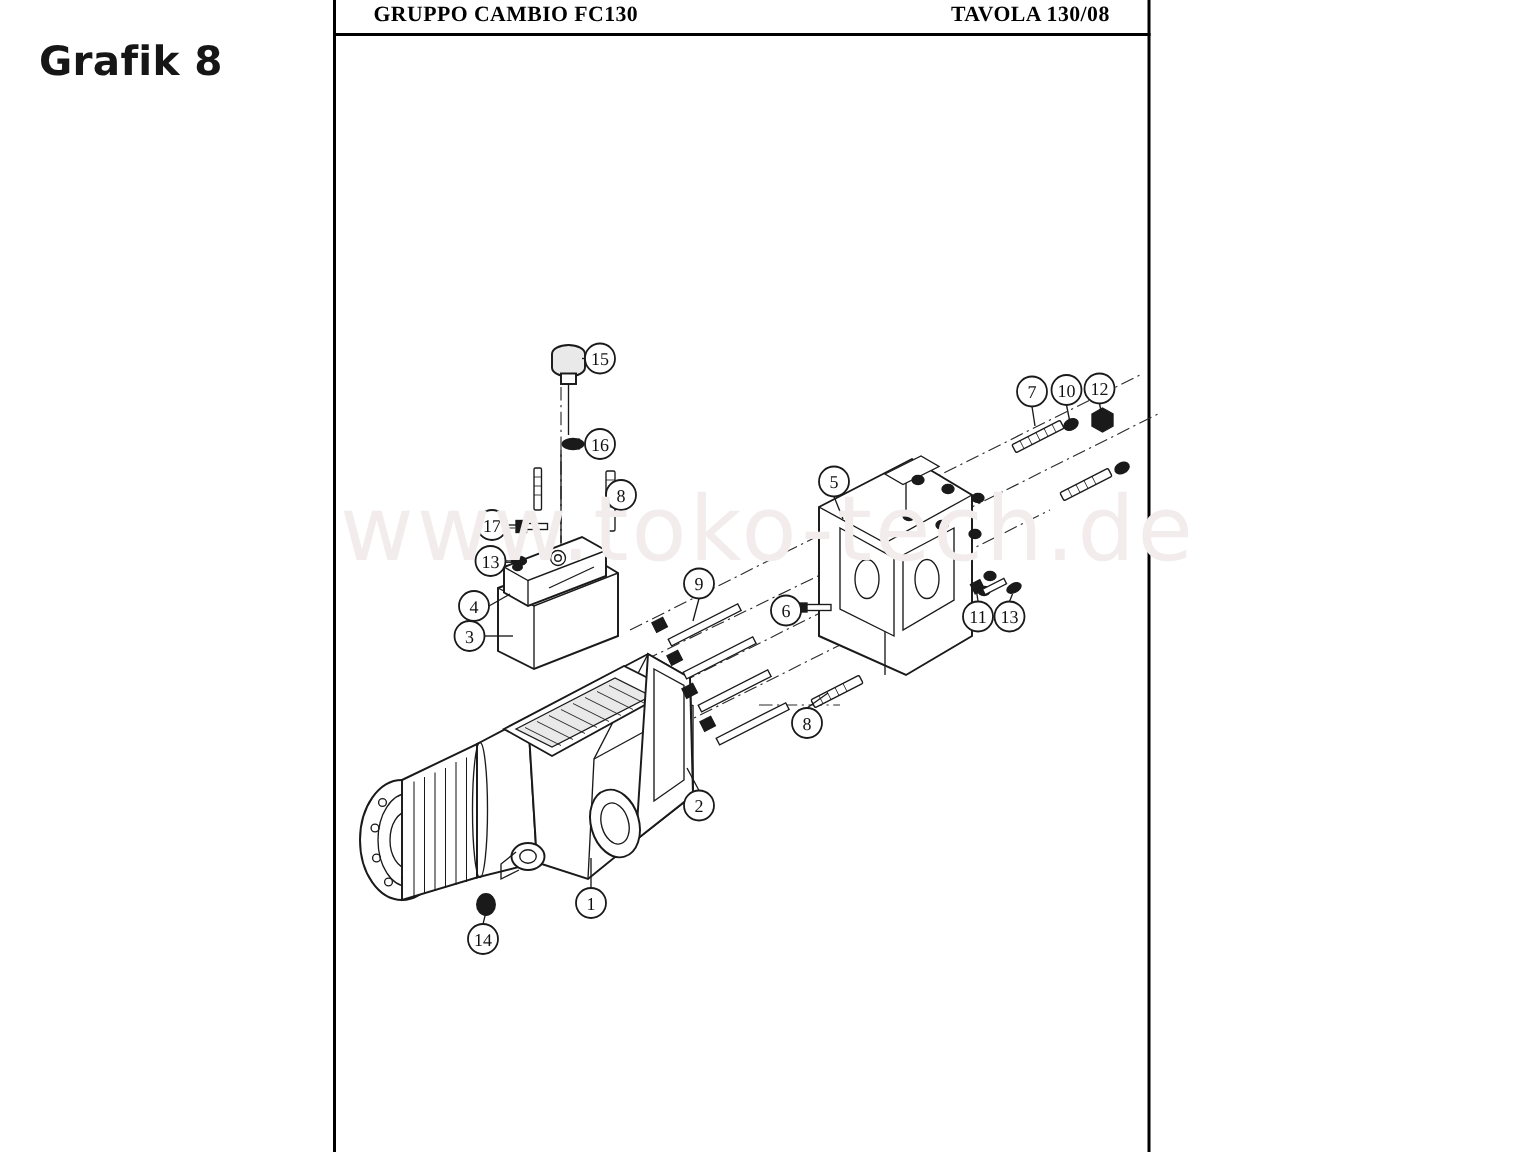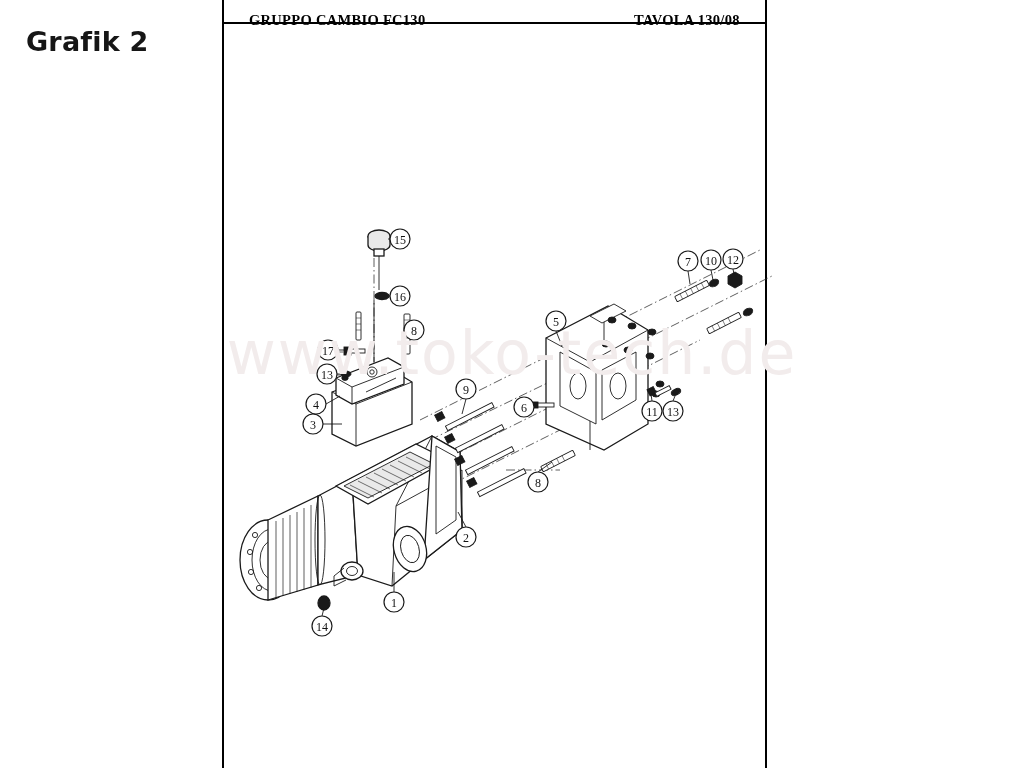--- a/index.html
+++ b/index.html
@@ -65,21 +65,21 @@
   .sheet-header-rule {
     position: absolute;
     left: 222px;
     top: 22px;
     width: 545px;
     height: 0;
     border-top: 2px solid #000;
   }
   .hdr {
     position: absolute;
-    top: 12px;
+    top: 2px;
     font-family: "Liberation Serif", serif;
     font-weight: 700;
     font-size: 14.5px;
     color: #000;
     letter-spacing: 0.3px;
   }
   .hdr-left { left: 249px; }
   .hdr-right { left: 634px; text-align: center; }
 
   
@@ -106,21 +106,21 @@
     fill: #111;
     text-anchor: middle;
     dominant-baseline: central;
   }
 </style>
 </head>
 <body>
 
 <div id="page">
 
-  <div class="caption">Grafik 2</div>
+  <div class="caption">Grafik 8</div>
 
   <div class="watermark">www.toko-tech.de</div>
 
   <div class="sheet-frame"></div>
   <div class="sheet-header-rule"></div>
   <div class="hdr hdr-left">GRUPPO CAMBIO FC130</div>
   <div class="hdr hdr-right">TAVOLA 130/08</div>
 
   <svg class="draw" viewBox="0 0 1024 768">
 

